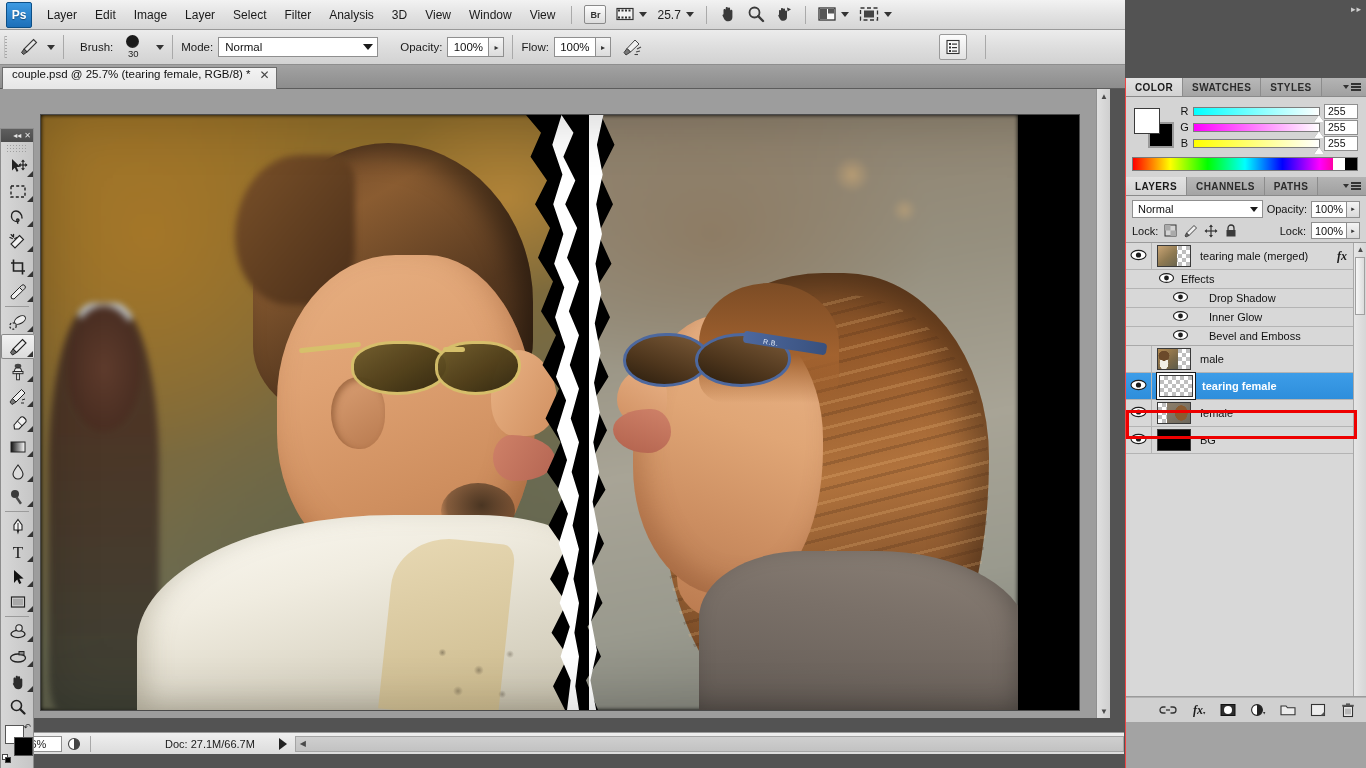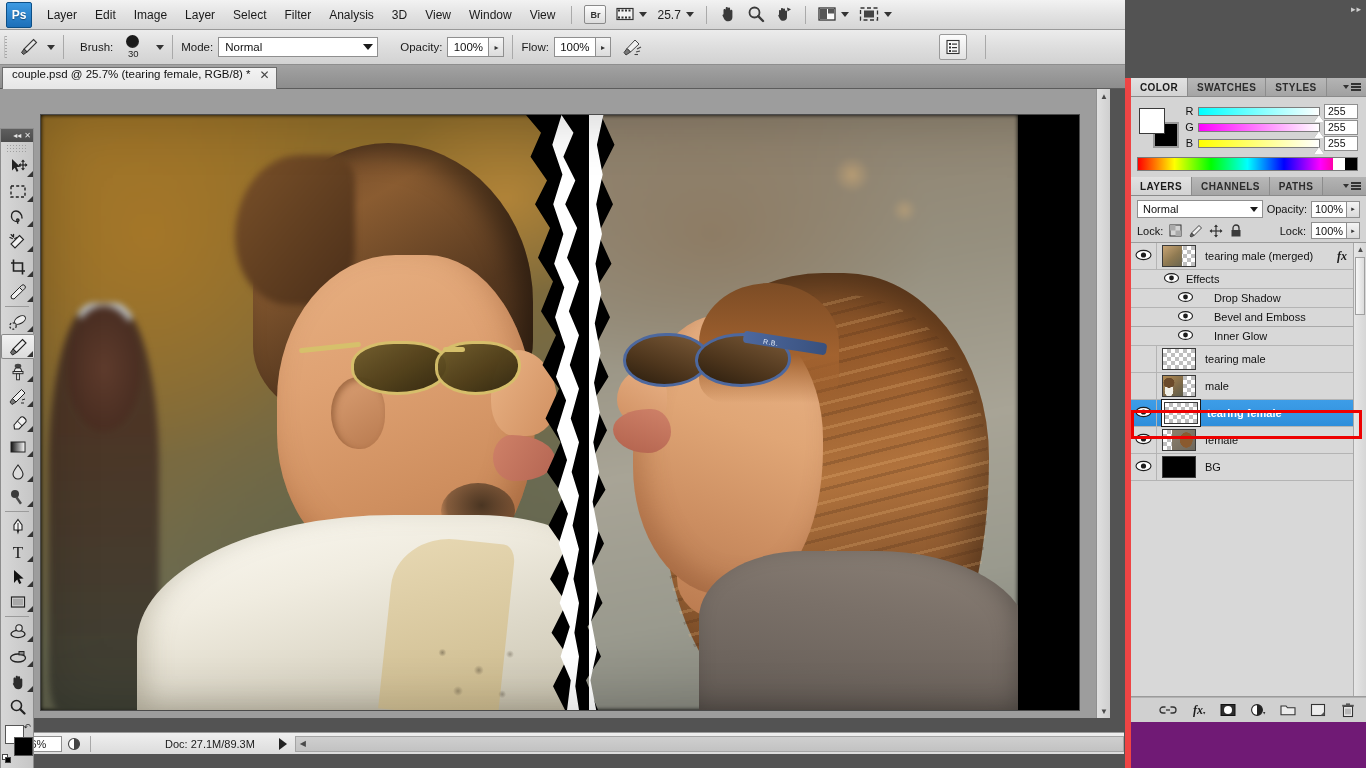--- a/index.html
+++ b/index.html
@@ -386,21 +386,21 @@
   .sw-def { position:absolute; left:1px; bottom:-1px; width:9px;height:9px; }
   .sw-def .w { position:absolute;left:0;top:0;width:6px;height:6px;background:#fff;border:1px solid #444;}
   .sw-def .b { position:absolute;left:3px;top:3px;width:6px;height:6px;background:#000;border:1px solid #444;}
   .tb-qmask { height:22px; display:flex;align-items:center;justify-content:center; margin-top:2px;}
   .qm-box { width:22px;height:15px;border:1px solid #6a6a6a;background:linear-gradient(to bottom,#f0f0f0,#d8d8d8);
     display:flex;align-items:center;justify-content:center;}
 
   
   .dock {
     position:absolute; right:0; top:78px; width:241px; height:690px;
-    background:#701a75; border-left:6px solid #ef4444;
+    background:#a3a3a3; border-left:1px solid #ef4444;
   }
   .panel-tabs {
     height:19px; display:flex; align-items:stretch;
     background: linear-gradient(to bottom,#b4b4b4,#a0a0a0);
     border-bottom:1px solid #8a8a8a;
   }
   .ptab {
     padding:0 9px; display:flex;align-items:center; font-size:10px; font-weight:bold;
     letter-spacing:.4px; color:#2c2c2c; border-right:1px solid #8c8c8c;
     background: linear-gradient(to bottom,#b8b8b8,#a4a4a4);
@@ -776,21 +776,21 @@
 
       <div class="statusbar">
         <div class="sb-zoom">25.66%</div>
         <div class="sb-icon">
           <svg width="14" height="14" viewBox="0 0 14 14">
             <circle cx="7" cy="7" r="5.5" fill="#fff" stroke="#444" stroke-width="1.1"></circle>
             <path d="M7 1.5 A5.5 5.5 0 0 1 7 12.5 Z" fill="#444"></path>
           </svg>
         </div>
         <div class="sb-div"></div>
-        <div class="sb-doc" style="margin-left:60px">Doc: 27.1M/89.3M</div>
+        <div class="sb-doc" style="margin-left:60px">Doc: 27.1M/66.7M</div>
         <div class="sb-tri" style="margin-left:14px"></div>
         <div class="sb-track">
           <span class="sb-arrow" style="width:14px;height:14px">◀</span>
         </div>
       </div>
     </div>
   </div>
 
   <div class="toolbar">
     <div class="tb-head">
@@ -1140,45 +1140,40 @@
       <div class="lrow fx-row" style="padding-left:46px">
         <span>
           <svg class="eye" viewBox="0 0 17 12">
               <ellipse cx="8.5" cy="6" rx="7" ry="4.4" fill="#fff" stroke="#1d1d1d" stroke-width="1.1"></ellipse>
               <circle cx="8.5" cy="6" r="2.4" fill="#1d1d1d"></circle>
             </svg>
         </span>
         <span class="fx-name">Drop Shadow</span>
       </div>
 
+      <div class="lrow fx-row" style="padding-left:46px">
+        <span>
+          <svg class="eye" viewBox="0 0 17 12">
+              <ellipse cx="8.5" cy="6" rx="7" ry="4.4" fill="#fff" stroke="#1d1d1d" stroke-width="1.1"></ellipse>
+              <circle cx="8.5" cy="6" r="2.4" fill="#1d1d1d"></circle>
+            </svg>
+        </span>
+        <span class="fx-name">Inner Glow</span>
+      </div>
+
       <div class="lrow fx-row" style="padding-left:46px; border-bottom:1px solid #a9a9a9">
         <span>
           <svg class="eye" viewBox="0 0 17 12">
               <ellipse cx="8.5" cy="6" rx="7" ry="4.4" fill="#fff" stroke="#1d1d1d" stroke-width="1.1"></ellipse>
               <circle cx="8.5" cy="6" r="2.4" fill="#1d1d1d"></circle>
             </svg>
         </span>
         <span class="fx-name">Bevel and Emboss</span>
       </div>
 
-      <div class="lrow fx-row" style="padding-left:46px">
-        <span>
-          <svg class="eye" viewBox="0 0 17 12">
-              <ellipse cx="8.5" cy="6" rx="7" ry="4.4" fill="#fff" stroke="#1d1d1d" stroke-width="1.1"></ellipse>
-              <circle cx="8.5" cy="6" r="2.4" fill="#1d1d1d"></circle>
-            </svg>
-        </span>
-        <span class="fx-name">Inner Glow</span>
-      </div>
-
-      <div class="lrow">
-        <div class="eye-cell"></div>
-        <div class="thumb"></div>
-        <span class="lname">tearing male</span>
-      </div>
 
       <div class="lrow">
         <div class="eye-cell"></div>
         <div class="thumb">
             <span class="ph ph-male" style="width:62%"></span>
           </div>
         <span class="lname">male</span>
       </div>
 
       <div class="lrow selected">

